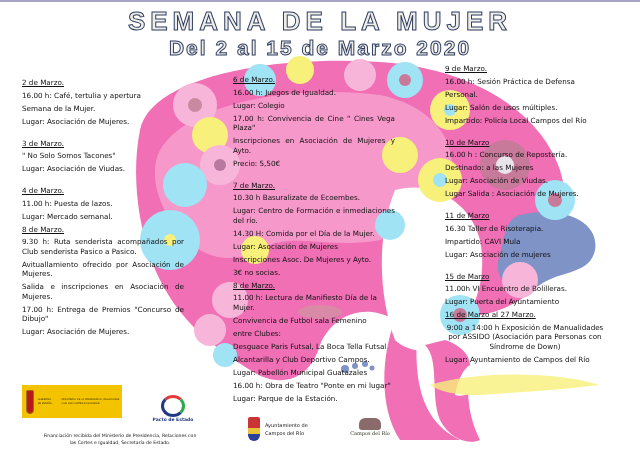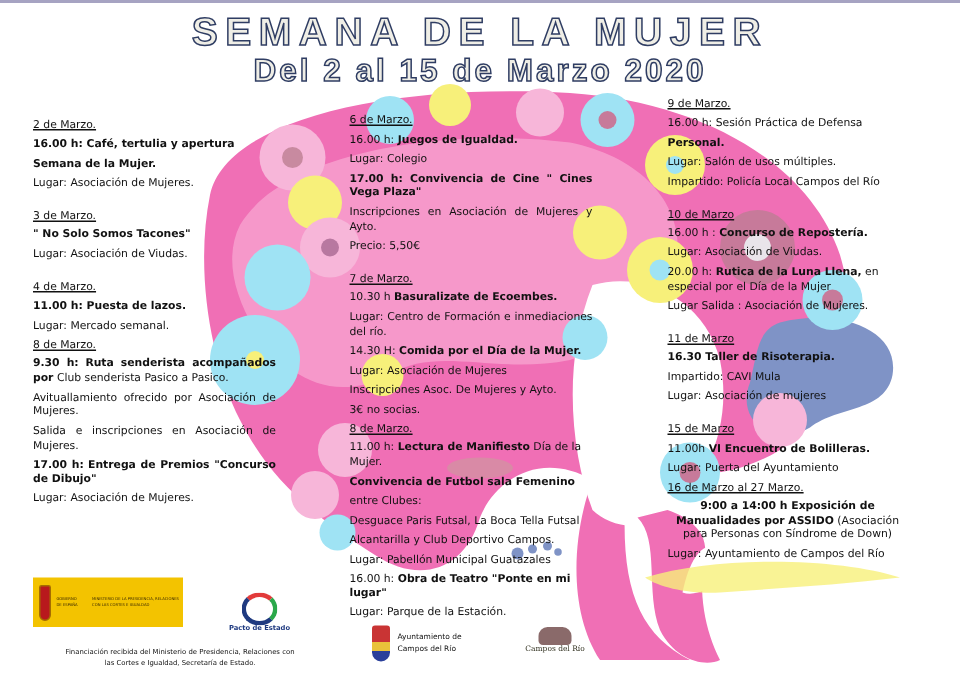--- a/index.html
+++ b/index.html
@@ -23,21 +23,21 @@
   
   .art { position: absolute; left: 0; top: 0; width: 640px; height: 453px; }
 
   .col { position: absolute; font-size: 7.2px; line-height: 9.5px; }
   .col1 { left: 22px; top: 78px; width: 162px; }
   .col2 { left: 233px; top: 75px; width: 162px; }
   .col3 { left: 445px; top: 64px; width: 160px; }
 
   .day { font-weight: normal; text-decoration: underline; margin-bottom: 3px; margin-top: 0; }
   .p { margin: 0 0 3.5px 0; text-align: justify; }
-  .b { font-weight: bold; }
+  .b { font-weight: normal; }
   .gap { height: 9px; }
 
   .logo-gov {
     position: absolute; left: 22px; top: 385px; width: 100px; height: 33px;
     background: #f3c300; display: flex; align-items: center; padding-left: 4px; box-sizing: border-box;
   }
   .shield { width: 11px; height: 24px; background: #b8191d; border-radius: 2px 2px 5px 5px; margin-right: 4px; border: 1px solid #a56c00; box-sizing: border-box; }
   .gov-text { font-size: 2.5px; line-height: 3.5px; color: #3a2a00; margin-right: 6px; }
   .gov-text2 { font-size: 2.5px; line-height: 3.5px; color: #3a2a00; }
   .pacto { position: absolute; left: 149px; top: 395px; width: 48px; text-align: center; }
@@ -183,22 +183,22 @@
     <p class="day">9 de Marzo.</p>
     <p class="p"><span>16.00 h:</span> <span>Sesión Práctica de Defensa</span></p>
     <p class="p b">Personal.</p>
     <p class="p">Lugar: Salón de usos  múltiples.</p>
     <p class="p">Impartido: Policía Local Campos del Río</p>
   </div>
   <div class="gap"></div>
   <div>
     <p class="day">10 de Marzo</p>
     <p class="p"><span>16.00 h :</span> <span class="b">Concurso de Repostería.</span></p>
+    <p class="p">Destinado: a las Mujeres</p>
     <p class="p">Lugar: Asociación de Viudas.</p>
-    <p class="p" style="text-align:left"><span>20.00 h:</span> <span class="b">Rutica de la Luna Llena,</span> <span>en especial por el Día de la Mujer</span></p>
     <p class="p">Lugar Salida : Asociación de Mujeres.</p>
   </div>
   <div class="gap"></div>
   <div>
     <p class="day">11 de Marzo</p>
     <p class="p b">16.30 Taller de Risoterapia.</p>
     <p class="p">Impartido: CAVI Mula</p>
     <p class="p">Lugar: Asociación de mujeres</p>
   </div>
   <div class="gap"></div>

